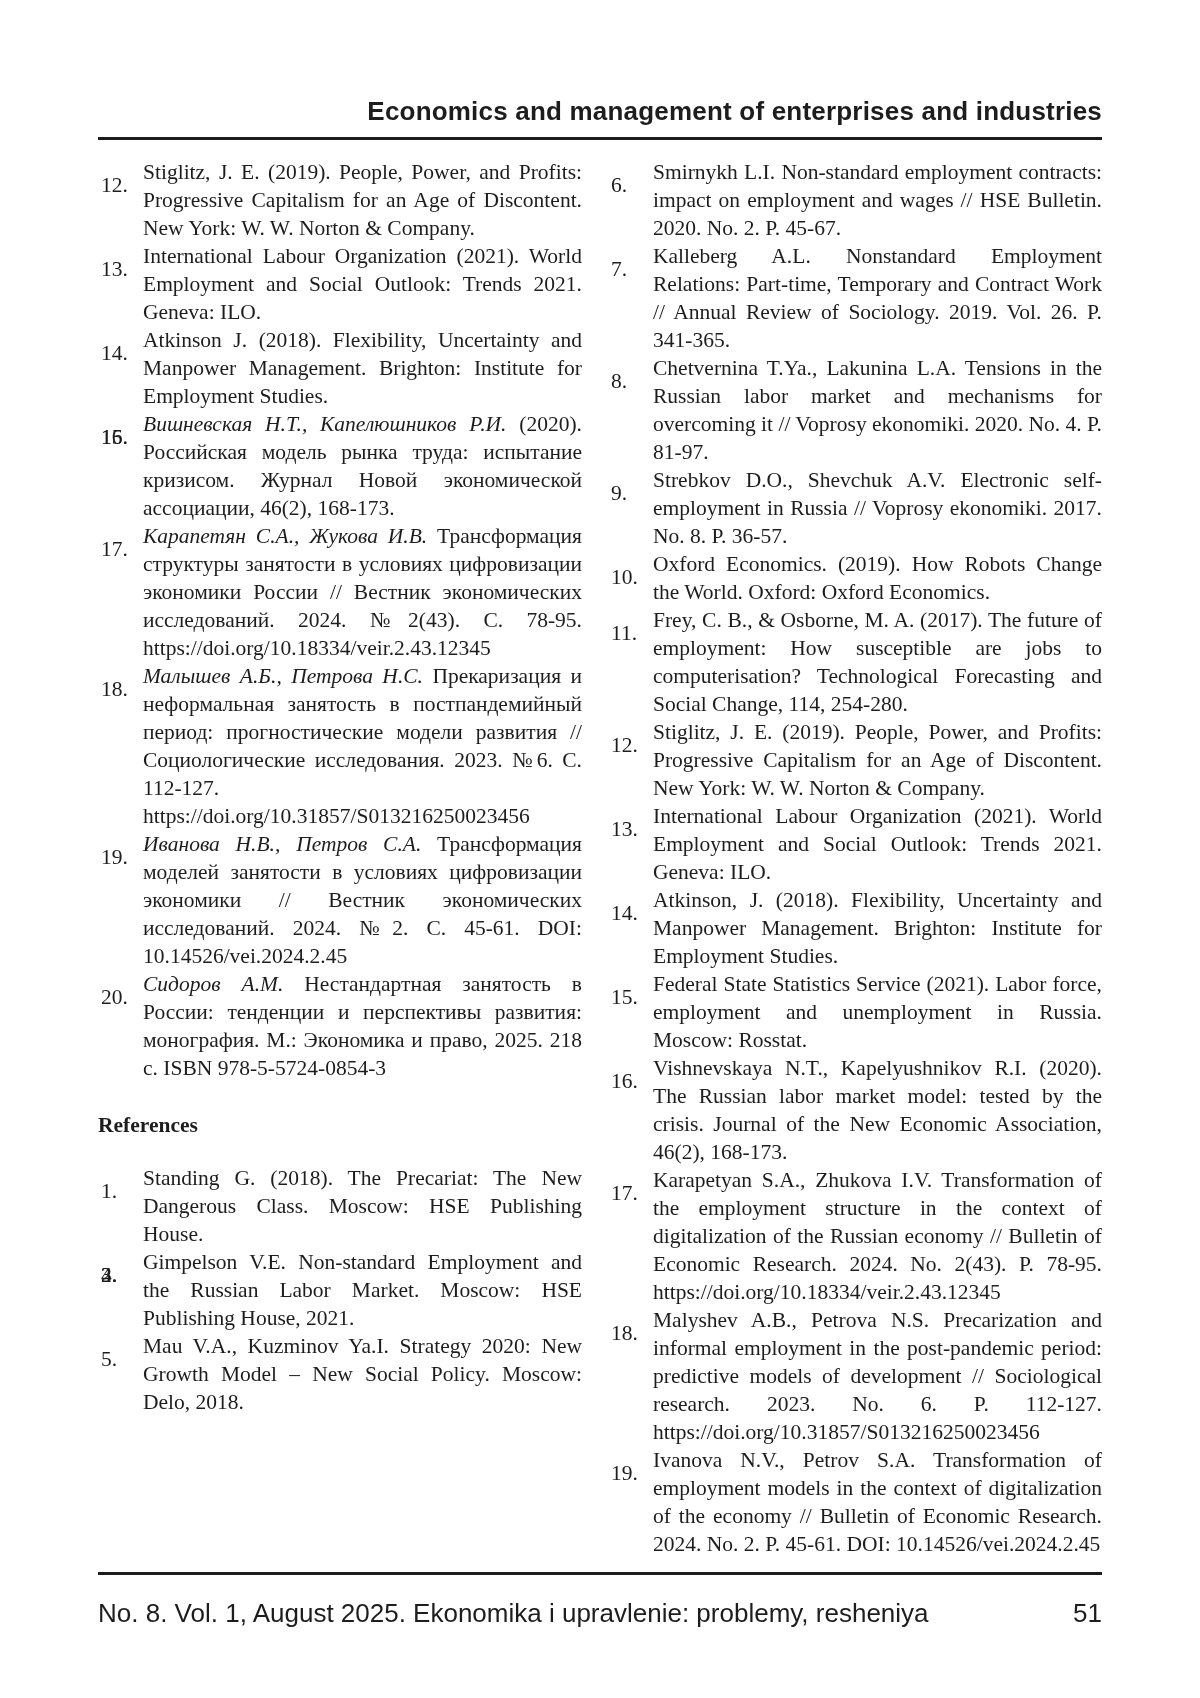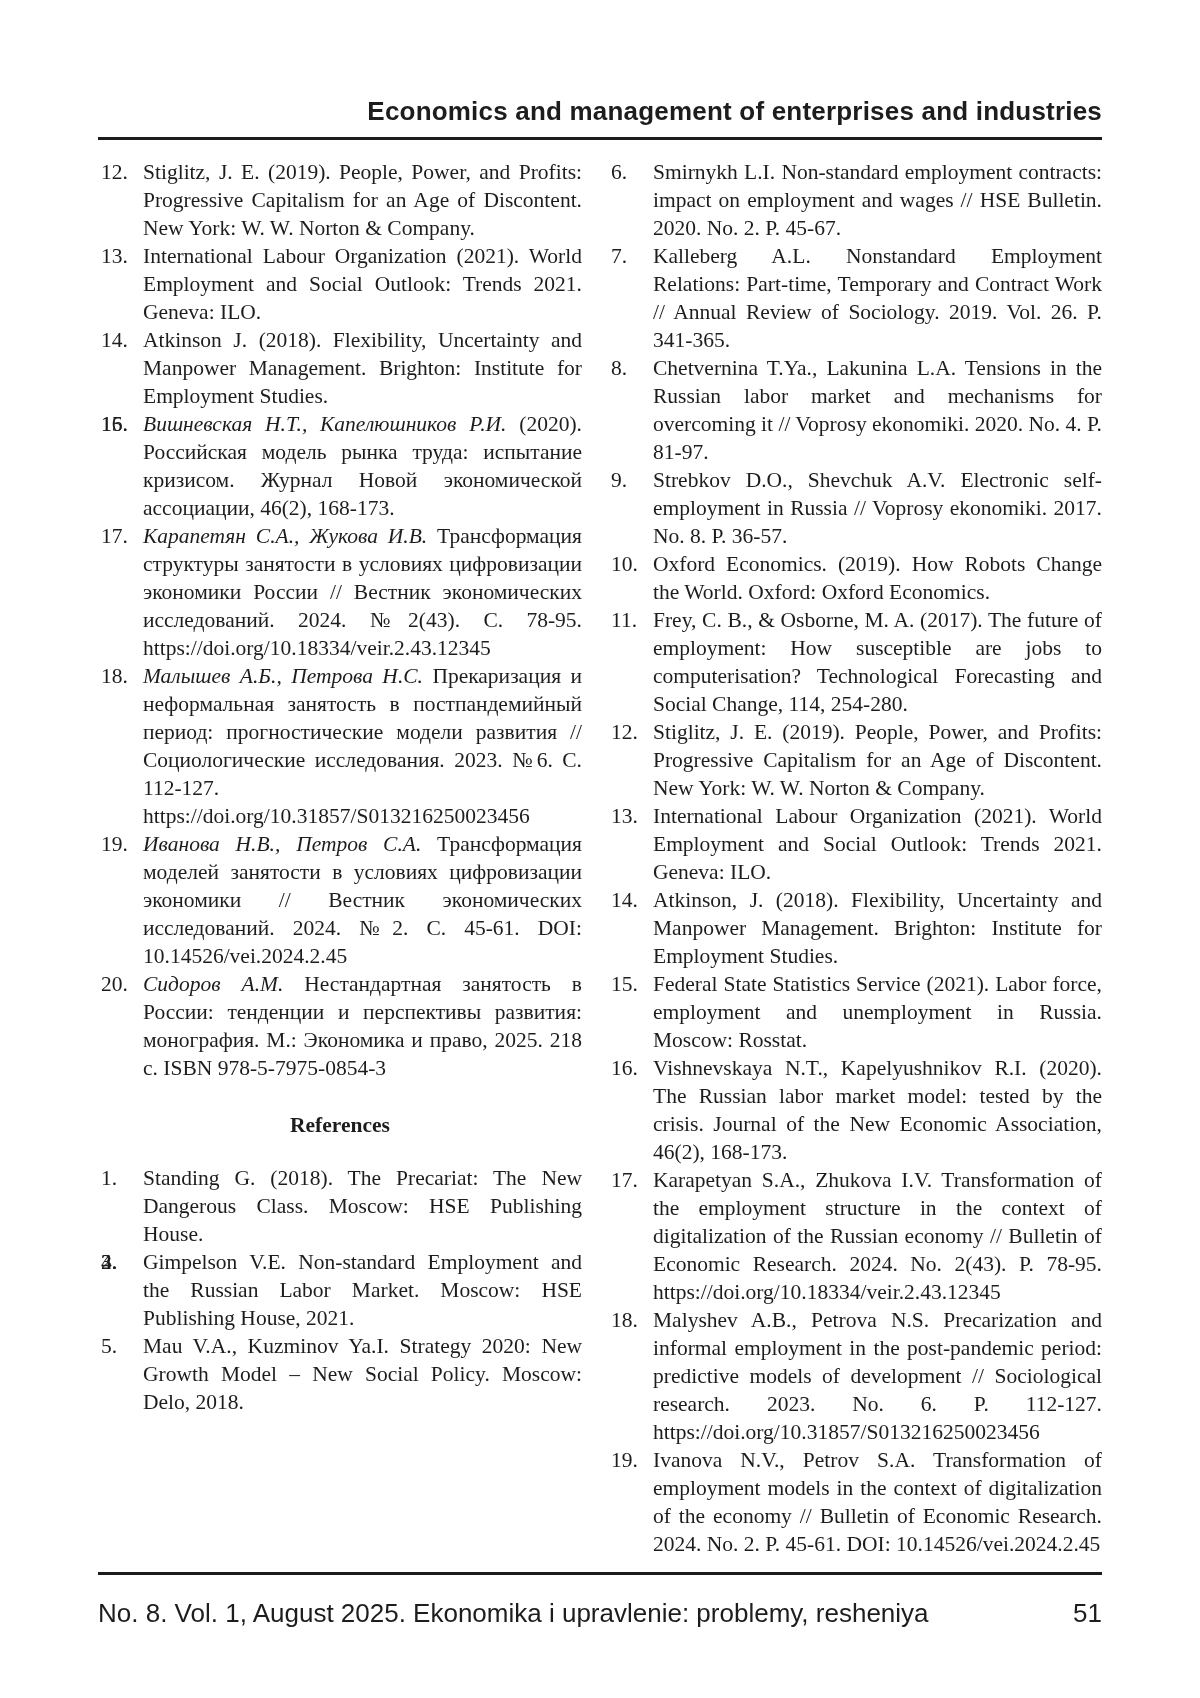--- a/index.html
+++ b/index.html
@@ -39,28 +39,27 @@
     position: relative;
     font-size: 21.5px;
     line-height: 28px;
     text-align: justify;
     padding-left: 45px;
     overflow-wrap: break-word;
   }
   .ref-num {
     position: absolute;
     left: 3px;
-    top: 0;
+    top: 13px;
   }
   .ref-authors { font-style: italic; margin-top: 27px; }
   .refs-heading {
     font-size: 21.5px;
     line-height: 28px;
     font-weight: bold;
-    text-align: center;
     margin: 29px 0 25px 0;
   }
   .page-footer {
     position: absolute;
     left: 98px;
     right: 98px;
     top: 1572px;
   }
   .footer-line {
     display: flex;
@@ -88,21 +87,21 @@
     <section class="col-left">
       <div id="russian-list">
           <div class="ref-item"><span class="ref-num">12.</span><span>Stiglitz, J. E. (2019). People, Power, and Profits: Progressive Capitalism for an Age of Discontent. New York: W. W. Norton &amp; Company.</span></div>
           <div class="ref-item"><span class="ref-num">13.</span><span>International Labour Organization (2021). World Employment and Social Outlook: Trends 2021. Geneva: ILO.</span></div>
           <div class="ref-item"><span class="ref-num">14.</span><span>Atkinson J. (2018). Flexibility, Uncertainty and Manpower Management. Brighton: Institute for Employment Studies.</span></div>
           <div class="ref-item"><span class="ref-num">15.</span></div>
           <div class="ref-item"><span class="ref-num">16.</span><span class="ref-authors">Вишневская Н.Т., Капелюшников Р.И. </span><span>(2020). Российская модель рынка труда: испытание кризисом. Журнал Новой экономической ассоциации, 46(2), 168-173.</span></div>
           <div class="ref-item"><span class="ref-num">17.</span><span class="ref-authors">Карапетян С.А., Жукова И.В. </span><span>Трансформация структуры занятости в условиях цифровизации экономики России // Вестник экономических исследований. 2024. №2(43). С. 78-95. https://doi.org/10.18334/veir.2.43.12345</span></div>
           <div class="ref-item"><span class="ref-num">18.</span><span class="ref-authors">Малышев А.Б., Петрова Н.С. </span><span>Прекаризация и неформальная занятость в постпандемийный период: прогностические модели развития // Социологические исследования. 2023. №6. С. 112-127. https://doi.org/10.31857/S013216250023456</span></div>
           <div class="ref-item"><span class="ref-num">19.</span><span class="ref-authors">Иванова Н.В., Петров С.А. </span><span>Трансформация моделей занятости в условиях цифровизации экономики // Вестник экономических исследований. 2024. №2. С. 45-61. DOI: 10.14526/vei.2024.2.45</span></div>
-          <div class="ref-item"><span class="ref-num">20.</span><span class="ref-authors">Сидоров А.М. </span><span>Нестандартная занятость в России: тенденции и перспективы развития: монография. М.: Экономика и право, 2025. 218 с. ISBN 978-5-7975-0854-3</span></div>
+          <div class="ref-item"><span class="ref-num">20.</span><span class="ref-authors">Сидоров А.М. </span><span>Нестандартная занятость в России: тенденции и перспективы развития: монография. М.: Экономика и право, 2025. 218 с. ISBN 978-5-5724-0854-3</span></div>
         </div>
       <h2 class="refs-heading">References</h2>
       <div id="english-list">
           <div class="ref-item"><span class="ref-num">1.</span><span>Standing G. (2018). The Precariat: The New Dangerous Class. Moscow: HSE Publishing House.</span></div>
           <div class="ref-item"><span class="ref-num">2.</span></div>
           <div class="ref-item"><span class="ref-num">3.</span></div>
           <div class="ref-item"><span class="ref-num">4.</span><span>Gimpelson V.E. Non-standard Employment and the Russian Labor Market. Moscow: HSE Publishing House, 2021.</span></div>
           <div class="ref-item"><span class="ref-num">5.</span><span>Mau V.A., Kuzminov Ya.I. Strategy 2020: New Growth Model – New Social Policy. Moscow: Delo, 2018.</span></div>
         </div>
     </section>

